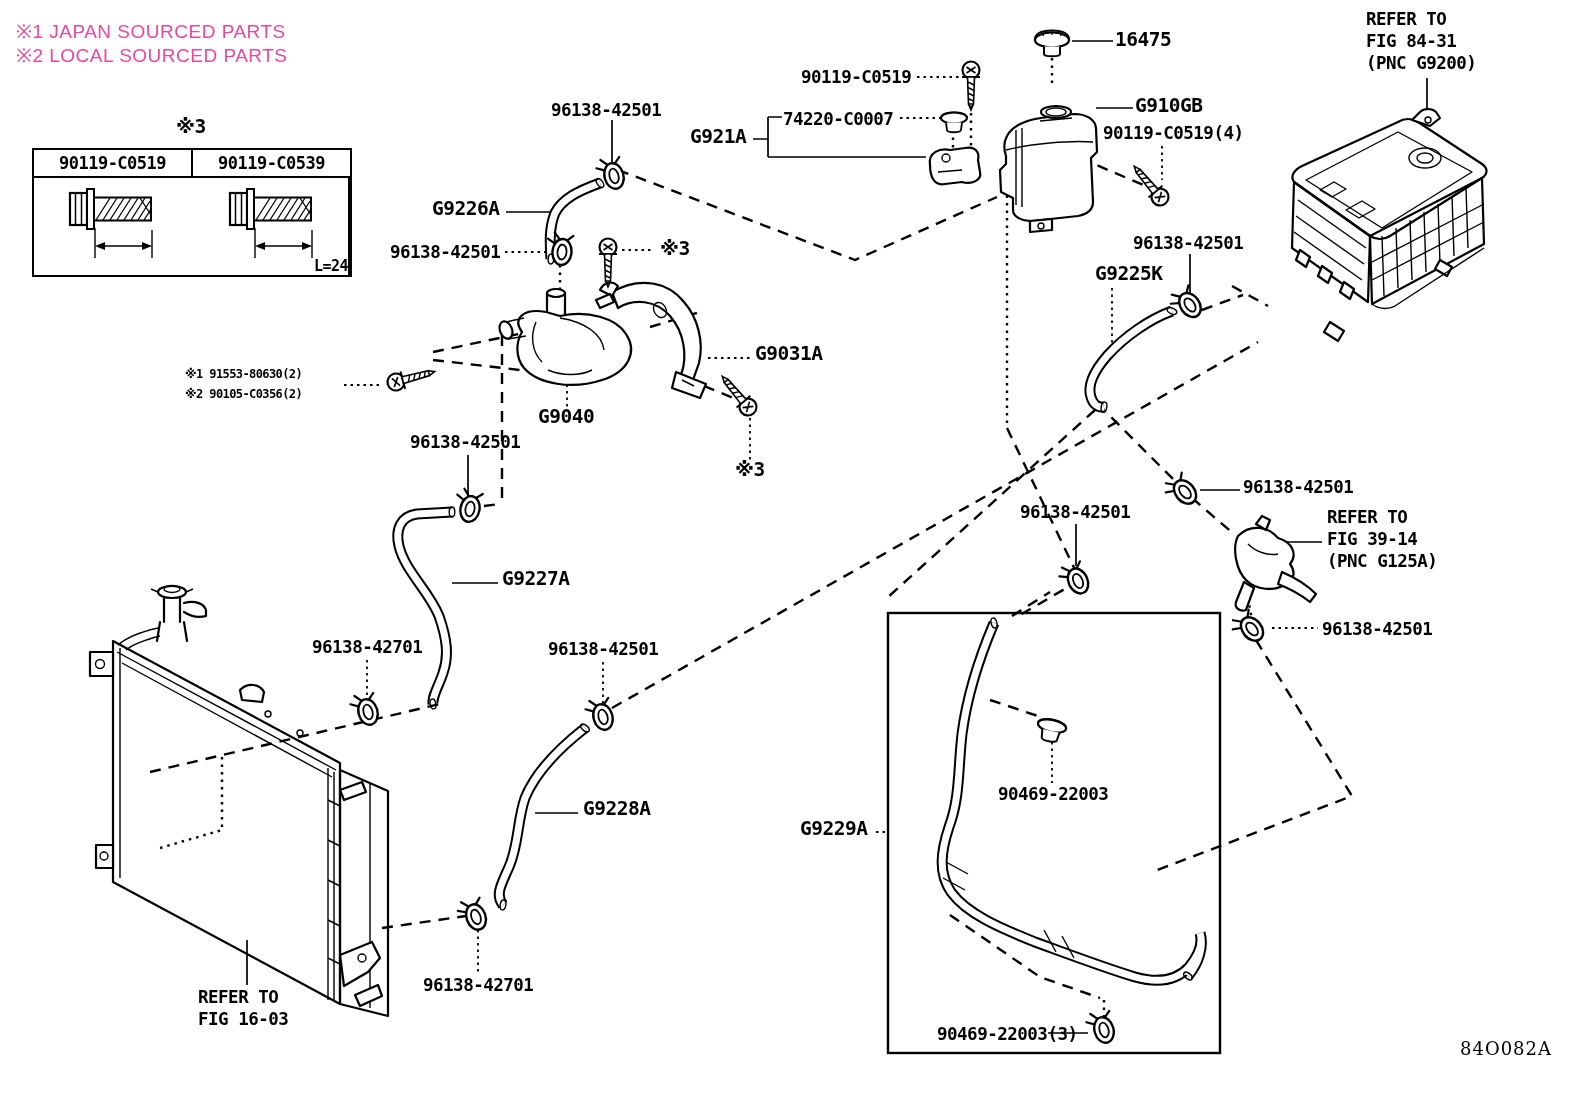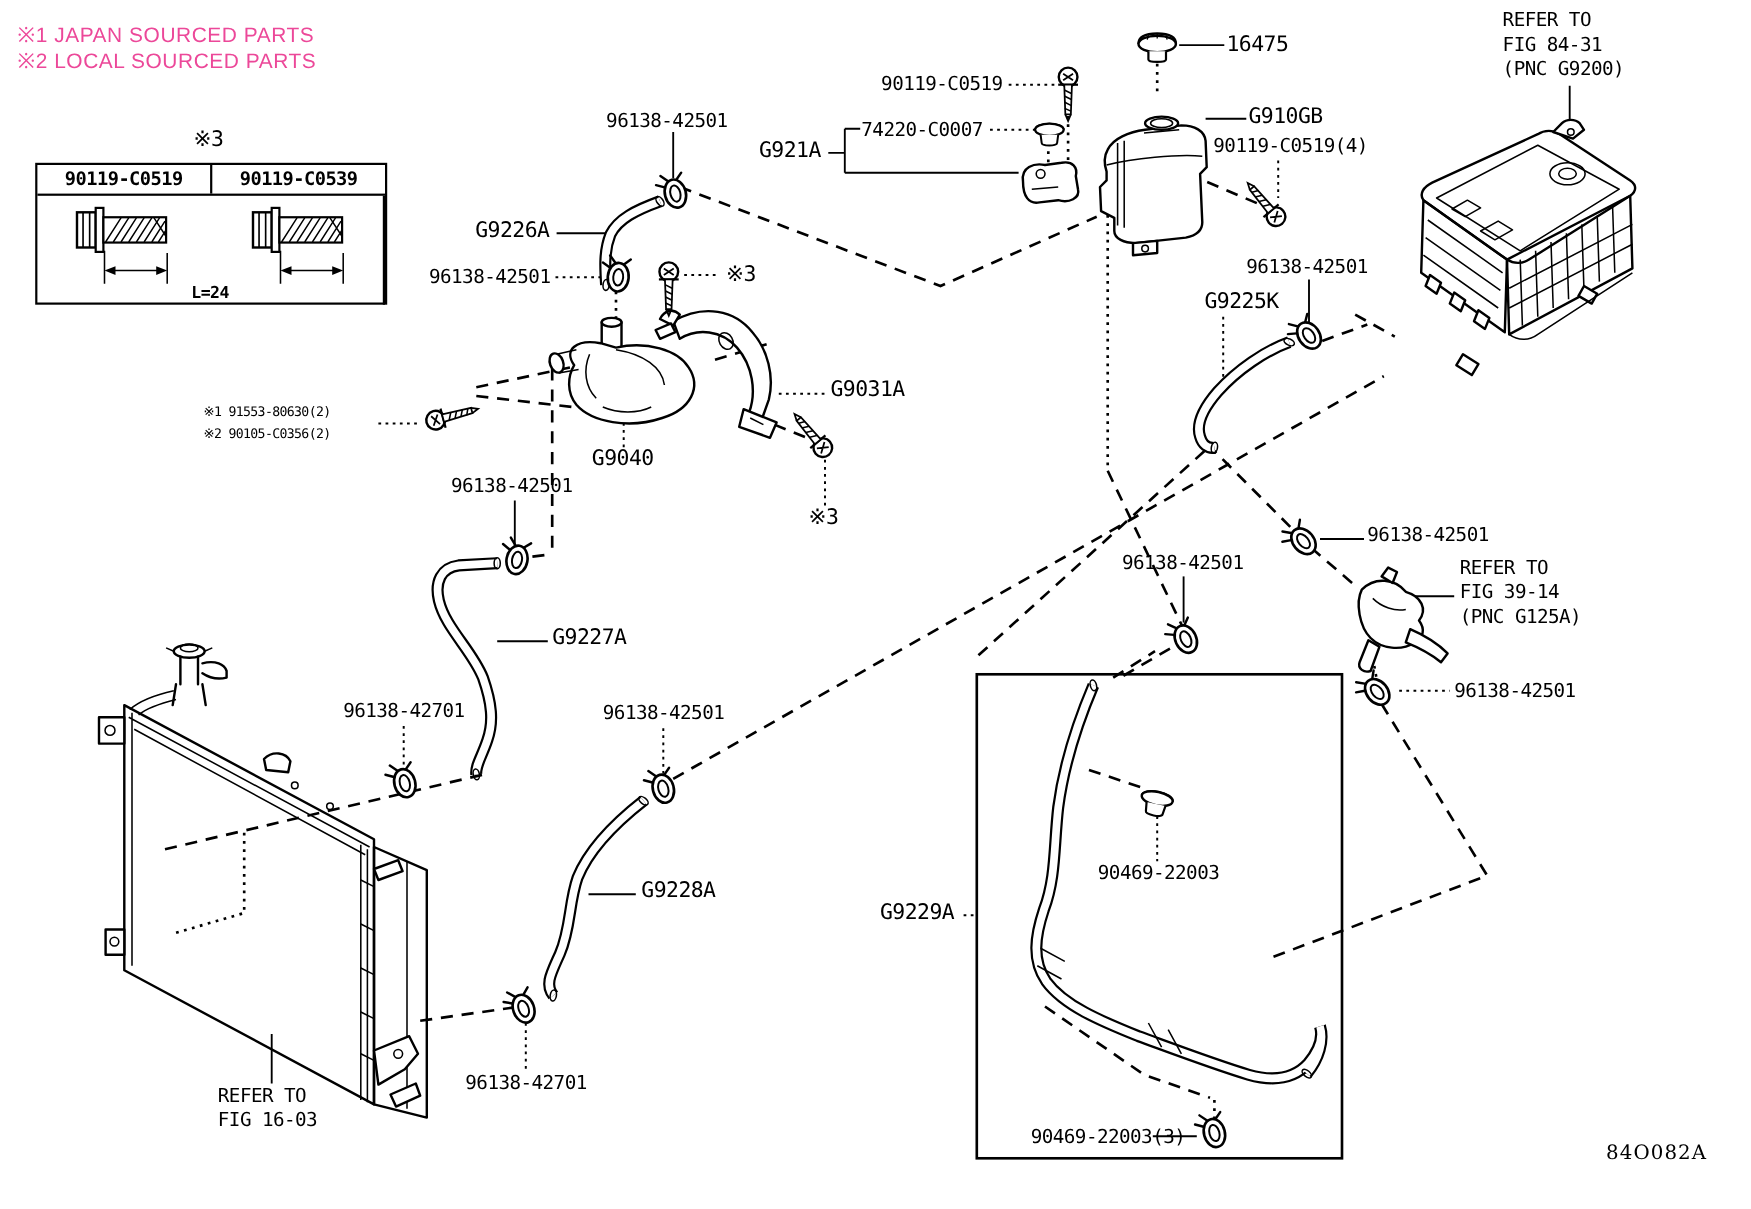--- a/index.html
+++ b/index.html
@@ -13,40 +13,40 @@
   .wfill{fill:#fff;stroke:#000;stroke-width:2.2;stroke-linejoin:round}
   .dash{stroke:#000;fill:none;stroke-width:2.4;stroke-dasharray:11 8}
   .dots{stroke:#000;fill:none;stroke-width:2.4;stroke-dasharray:2.5 5}
   .ld{stroke:#000;stroke-width:1.7;fill:none}
   .lddot{stroke:#000;stroke-width:1.8;fill:none;stroke-dasharray:2.5 4}
   .tubeO{stroke:#000;stroke-width:11;fill:none}
   .tubeI{stroke:#fff;stroke-width:7;fill:none}
   .blk{fill:#000;stroke:none}
 
   
-  .lbl{position:absolute;font-weight:normal;font-size:17.5px;line-height:22px;
+  .lbl{position:absolute;font-weight:bold;font-size:17.5px;line-height:22px;
        letter-spacing:-0.5px;white-space:pre-line}
   .big{font-size:19.5px}
   .small{font-size:12px;line-height:20px;letter-spacing:-0.6px}
   .note{position:absolute;font-family:Liberation Sans, sans-serif;
         font-size:19px;letter-spacing:0.5px;color:#ec4899;white-space:pre}
   .serif{position:absolute;font-family:"DejaVu Serif","Liberation Serif",serif;
          font-size:18px;letter-spacing:1px}
 
   
   .tbl{position:absolute;left:32px;top:148px;width:320px;height:129px;
        border:2.2px solid #000;box-sizing:border-box}
   .tbl-head{display:flex;height:26px;border-bottom:2px solid #000}
   .tbl-cell{flex:1;display:flex;align-items:center;justify-content:center;
             font-weight:bold;font-size:17px;letter-spacing:-0.5px}
   .tbl-cell:first-child{border-right:2px solid #000}
   .tbl-body{display:flex;height:99px}
   .tbl-bcell{flex:1;position:relative}
   .tbl-bcell:first-child{border-right:2px solid #000}
-  .dim{position:absolute;bottom:2px;left:0;right:0;text-align:center;
+  .dim{position:absolute;bottom:2px;left:0;right:0;text-align:right;
        font-weight:bold;font-size:15px;letter-spacing:-0.5px}
 </style>
 </head>
 <body>
 
 <div id="canvas">
 
 <svg id="art" width="1592" height="1099" viewBox="0 0 1592 1099" xmlns="http://www.w3.org/2000/svg">
   <defs>
     <g id="clampS">

